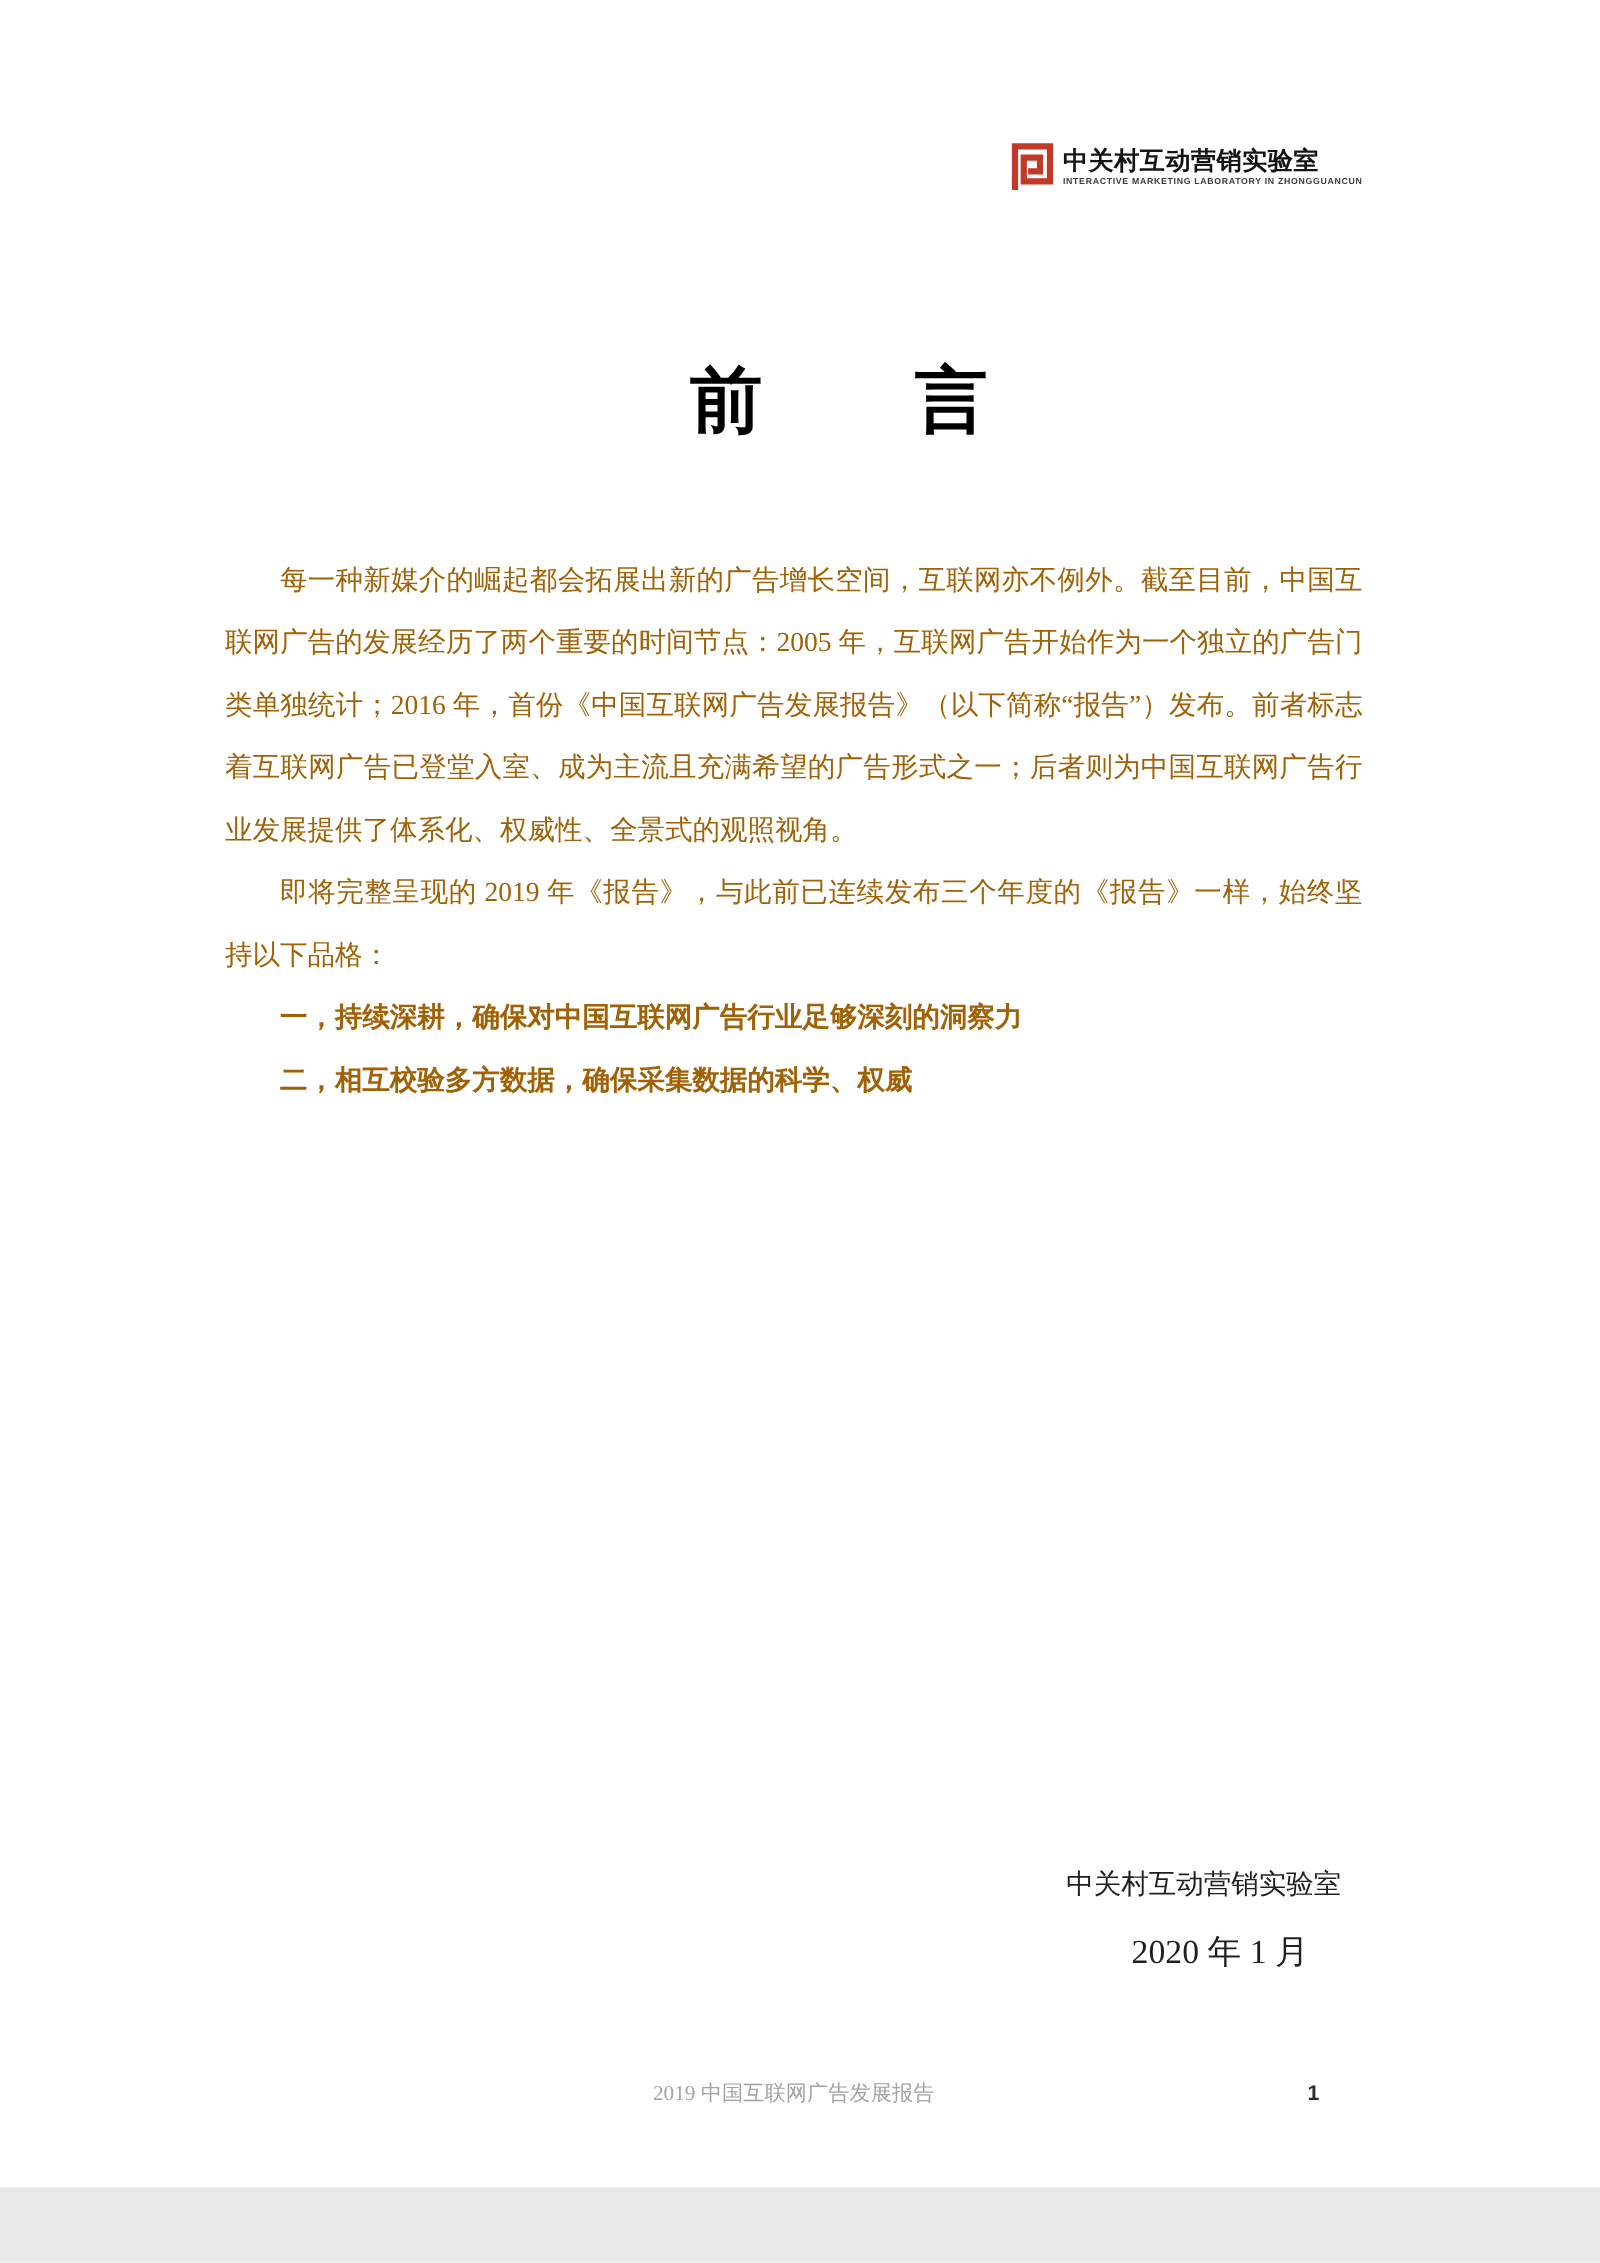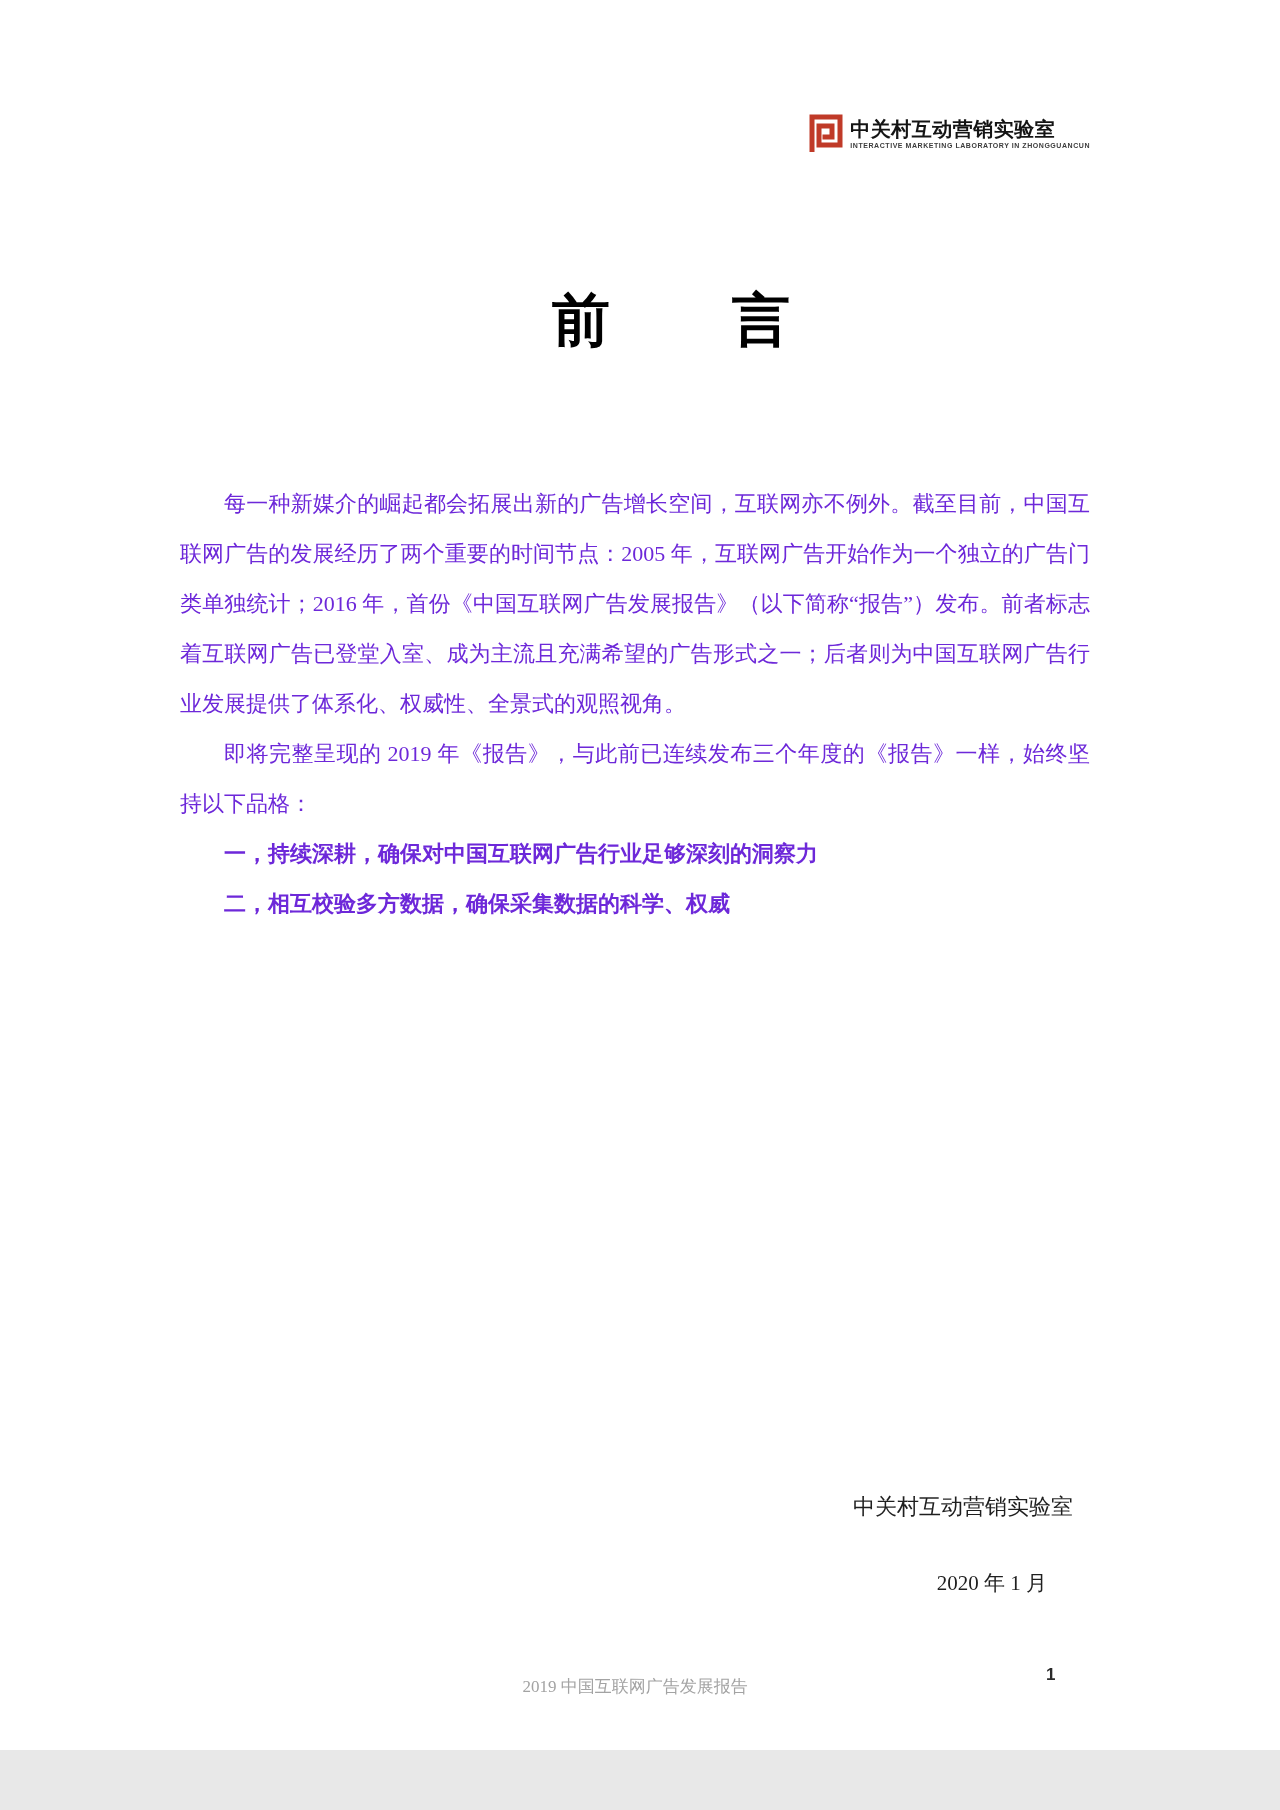--- a/index.html
+++ b/index.html
@@ -57,54 +57,53 @@
     font-weight: bold;
     color: #000000;
     letter-spacing: 2px;
     margin-left: 32px;
   }
 
   
   .body-text {
     position: absolute;
     left: 180px;
-    top: 479px;
+    top: 439px;
     width: 910px;
     font-size: 22px;
     line-height: 50px;
     text-align: justify;
     text-justify: inter-ideograph;
-    color: #6d28d9;
+    color: #a16207;
   }
   .body-text p { margin: 0; text-indent: 2em; }
   .body-text p.bold { font-weight: bold; }
 
   
   .signature {
     position: absolute;
     top: 1492px;
     right: 207px;
     text-align: right;
     color: #1f1f1f;
   }
   .signature .org { font-size: 22px; line-height: 30px; }
-  .signature .date { font-size: 21px; line-height: 30px; margin-top: 46px; padding-right: 26px; }
+  .signature .date { font-size: 27px; line-height: 30px; margin-top: 24px; padding-right: 26px; }
 
   
   .footer-title {
     position: absolute;
     top: 1663px;
     left: 180px;
     width: 910px;
     text-align: center;
     font-size: 17px;
     line-height: 24px;
     color: #a3a3a3;
     font-family: "Liberation Serif", "DejaVu Serif", serif;
-    margin-top: 12px;
   }
   .page-number {
     position: absolute;
     top: 1663px;
     left: 1046px;
     font-size: 17px;
     line-height: 24px;
     font-weight: bold;
     color: #2b2b2b;
     font-family: "Liberation Sans", "DejaVu Sans", sans-serif;

